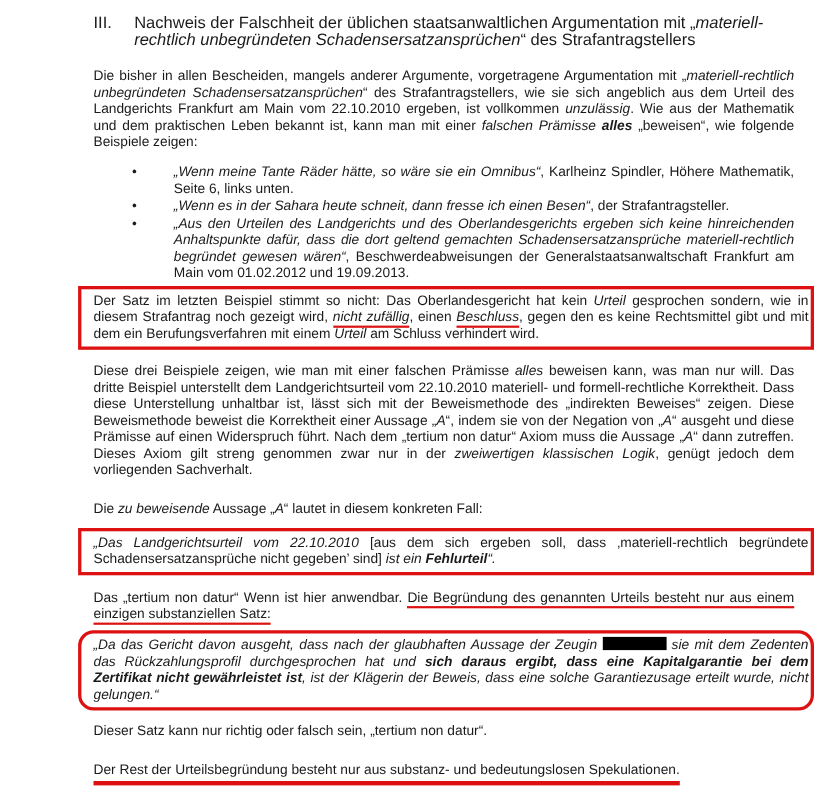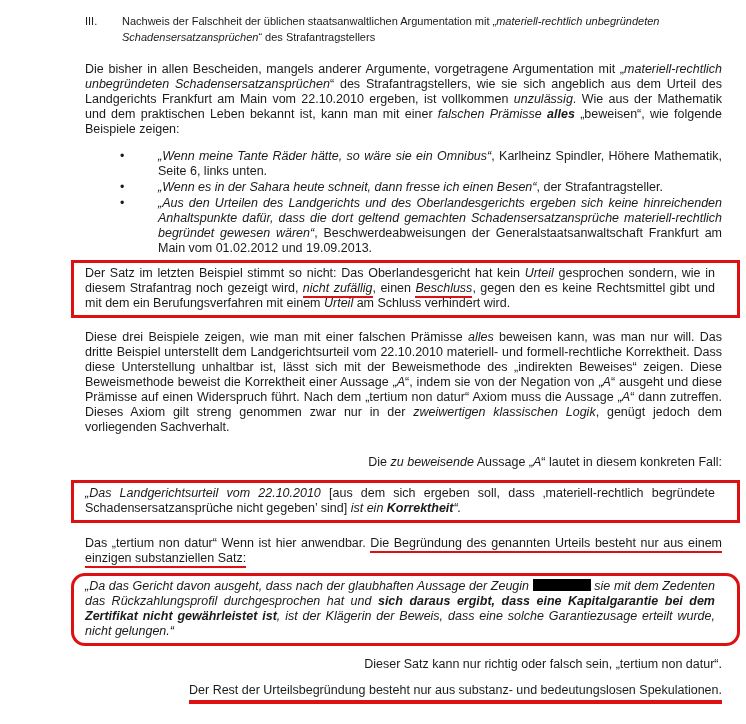--- a/index.html
+++ b/index.html
@@ -9,74 +9,74 @@
     --redact:#000000;
   }
   *{box-sizing:border-box;margin:0;padding:0;}
   html,body{background:#ffffff;}
   .page{
     width:746px;height:724px;background:var(--paper);overflow:hidden;
     font-family:"Liberation Sans",sans-serif;color:var(--ink);
     font-size:12.5px;line-height:15px;
   }
   .doc{padding:13px 24px 0 85px;}
-  .heading{display:flex;font-size:11px;line-height:16px;}
+  .heading{display:flex;font-size:15px;line-height:16px;}
   .heading-num{width:37px;flex:none;}
   .heading-text{flex:1;}
   .para{text-align:justify;}
-  .line{text-align:right;}
+  .line{text-align:left;}
   .it{font-style:italic;}
   .bd{font-weight:bold;}
   .redline{border-bottom:2px solid var(--red);padding-bottom:1px;}
   .redline-thick{border-bottom:4px solid var(--red);padding-bottom:3px;}
   .redbox{
     border:3px solid var(--red);
     margin-left:-14px;margin-right:-18px;
-    padding:3px 22px 4px 11px;
+    padding:3px 2px 4px 11px;
     text-align:justify;
   }
   .bullets{padding-left:73px;}
   .bullet-item{position:relative;text-align:justify;margin-bottom:1px;}
   .bullet-dot{position:absolute;left:-38px;top:0;}
   .redact{
     display:inline-block;width:58px;height:12px;background:var(--redact);
     vertical-align:-1px;
   }
   
   .blk-0{margin-top:17px;}
   .blk-1{margin-top:12px;}
   .blk-2{margin-top:4px;}
   .blk-3{margin-top:12px;}
   .blk-4{margin-top:20px;}
   .blk-5{margin-top:10px;}
   .blk-6{margin-top:9px;}
   .blk-7{margin-top:13px;}
   .blk-8{margin-top:7px;border-radius:14px;}
   .blk-9{margin-top:11px;}
-  .blk-10{margin-top:11px;}
+  .blk-10{margin-top:21px;}
 </style>
 </head>
 <body>
 
 <div class="page">
   <div class="doc">
     <div class="heading">
       <div class="heading-num">III.</div>
       <div class="heading-text" id="heading-text"><span>Nachweis der Falschheit der üblichen staatsanwaltlichen Argumentation mit „</span><span class="it">materiell-rechtlich unbegründeten Schadensersatzansprüchen</span><span>“ des Strafantragstellers</span></div>
     </div>
     <div id="doc-blocks">
         <div class="para blk-0"><span>Die bisher in allen Bescheiden, mangels anderer Argumente, vorgetragene Argumentation mit „</span><span class="it">materiell-rechtlich unbegründeten Schadensersatzansprüchen</span><span>“ des Strafantragstellers, wie sie sich angeblich aus dem Urteil des Landgerichts Frankfurt am Main vom 22.10.2010 ergeben, ist vollkommen </span><span class="it">unzulässig</span><span>. Wie aus der Mathematik und dem praktischen Leben bekannt ist, kann man mit einer </span><span class="it">falschen Prämisse </span><span class="it bd">alles</span><span> „beweisen“, wie folgende Beispiele zeigen:</span></div>
         <div class="bullets blk-1">
           <div class="bullet-item"><span class="bullet-dot">•</span><span class="it">„Wenn meine Tante Räder hätte, so wäre sie ein Omnibus“</span><span>, Karlheinz Spindler, Höhere Mathematik, Seite 6, links unten.</span></div>
           <div class="bullet-item"><span class="bullet-dot">•</span><span class="it">„Wenn es in der Sahara heute schneit, dann fresse ich einen Besen“</span><span>, der Strafantragsteller.</span></div>
           <div class="bullet-item"><span class="bullet-dot">•</span><span class="it">„Aus den Urteilen des Landgerichts und des Oberlandesgerichts ergeben sich keine hinreichenden Anhaltspunkte dafür, dass die dort geltend gemachten Schadensersatzansprüche materiell-rechtlich begründet gewesen wären“</span><span>, Beschwerdeabweisungen der Generalstaatsanwaltschaft Frankfurt am Main vom 01.02.2012 und 19.09.2013.</span></div>
         </div>
         <div class="redbox blk-2"><span>Der Satz im letzten Beispiel stimmt so nicht: Das Oberlandesgericht hat kein </span><span class="it">Urteil</span><span> gesprochen sondern, wie in diesem Strafantrag noch gezeigt wird, </span><span class="it redline">nicht zufällig</span><span>, einen </span><span class="it redline">Beschluss</span><span>, gegen den es keine Rechtsmittel gibt und mit dem ein Berufungsverfahren mit einem </span><span class="it">Urteil</span><span> am Schluss verhindert wird.</span></div>
         <div class="para blk-3"><span>Diese drei Beispiele zeigen, wie man mit einer falschen Prämisse </span><span class="it">alles</span><span> beweisen kann, was man nur will. Das dritte Beispiel unterstellt dem Landgerichtsurteil vom 22.10.2010 materiell- und formell-rechtliche Korrektheit. Dass diese Unterstellung unhaltbar ist, lässt sich mit der Beweismethode des „indirekten Beweises“ zeigen. Diese Beweismethode beweist die Korrektheit einer Aussage „</span><span class="it">A</span><span>“, indem sie von der Negation von „</span><span class="it">A</span><span>“ ausgeht und diese Prämisse auf einen Widerspruch führt. Nach dem „tertium non datur“ Axiom muss die Aussage „</span><span class="it">A</span><span>“ dann zutreffen. Dieses Axiom gilt streng genommen zwar nur in der </span><span class="it">zweiwertigen klassischen Logik</span><span>, genügt jedoch dem vorliegenden Sachverhalt.</span></div>
         <div class="line blk-4"><span>Die </span><span class="it">zu beweisende</span><span> Aussage „</span><span class="it">A</span><span>“ lautet in diesem konkreten Fall:</span></div>
-        <div class="redbox blk-5"><span class="it">„Das Landgerichtsurteil vom 22.10.2010</span><span> [aus dem sich ergeben soll, dass ‚materiell-rechtlich begründete Schadensersatzansprüche nicht gegeben’ sind] </span><span class="it">ist ein </span><span class="it bd">Korrektheit</span><span class="it">“.</span></div>
+        <div class="redbox blk-5"><span class="it">„Das Landgerichtsurteil vom 22.10.2010</span><span> [aus dem sich ergeben soll, dass ‚materiell-rechtlich begründete Schadensersatzansprüche nicht gegeben’ sind] </span><span class="it">ist ein </span><span class="it bd">Fehlurteil</span><span class="it">“.</span></div>
         <div class="para blk-7"><span>Das „tertium non datur“ Wenn ist hier anwendbar. </span><span class="redline">Die Begründung des genannten Urteils besteht nur aus einem einzigen substanziellen Satz:</span></div>
         <div class="redbox blk-8"><span class="it">„Da das Gericht davon ausgeht, dass nach der glaubhaften Aussage der Zeugin </span><span class="redact"></span><span class="it"> sie mit dem Zedenten das Rückzahlungsprofil durchgesprochen hat und </span><span class="it bd">sich daraus ergibt, dass eine Kapitalgarantie bei dem Zertifikat nicht gewährleistet ist</span><span class="it">, ist der Klägerin der Beweis, dass eine solche Garantiezusage erteilt wurde, nicht gelungen.“</span></div>
         <div class="line blk-9"><span>Dieser Satz  kann nur richtig oder falsch sein, „tertium non datur“.</span></div>
         <div class="line blk-10"><span class="redline-thick">Der Rest der Urteilsbegründung besteht nur aus substanz- und bedeutungslosen Spekulationen.</span></div>
       </div>
   </div>
 </div>
 
 </body></html>

